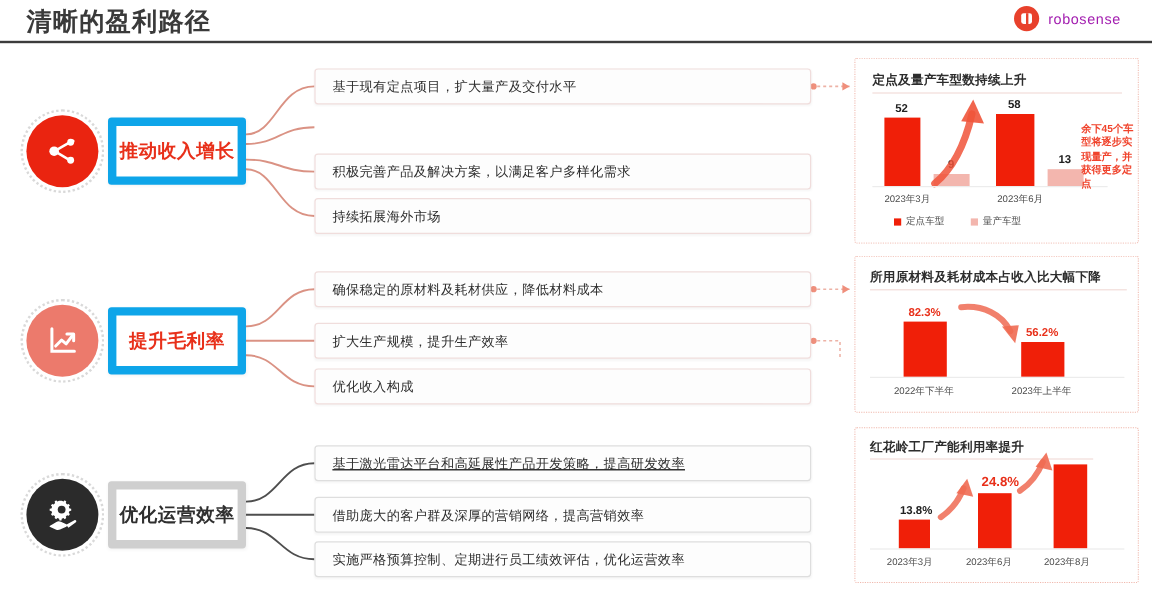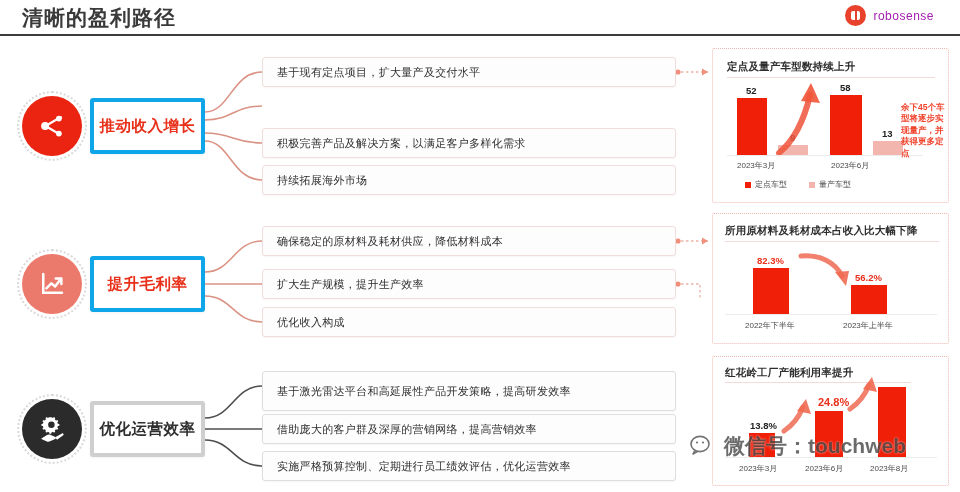--- a/index.html
+++ b/index.html
@@ -36,21 +36,21 @@
   .node-icon.red { background: #ea2410; }
   .node-icon.salmon { background: #ec7a6c; }
   .node-icon.dark { background: #2b2b2b; }
   .node-icon-ring {
     position:absolute; inset:-5px; border-radius:50%;
     border: 2px dotted #d9d9d9;
   }
   .node-icon svg { position: relative; z-index: 2; }
 
   .node-box {
-    position:absolute; background:#fff; border:4px solid #0ea5e9;
+    position:absolute; background:#fff; border:7px solid #0ea5e9;
     border-radius: 3px; display:flex; align-items:center; justify-content:center;
     box-shadow: 0 1px 3px rgba(0,0,0,.05);
   }
   .node-box.dark-b { border-color:#cfcfcf; }
   .node-label { font-size: 15.5px; font-weight: bold; letter-spacing: .5px; }
   .node-label.red { color:#e8301a; }
   .node-label.dark { color:#2f2f2f; }
 
   .item-box {
     position:absolute; background:#fdfdfd; border:1px solid #f0dddc;
@@ -206,21 +206,21 @@
       <path d="M12.2 3.2 l1.5 .6 .9-1 1.3 1 -.4 1.3 1.1 1.1 1.3-.4 1 1.3 -1 .9 .6 1.5 1.4 .2 0 1.7 -1.4 .2 -.6 1.5 1 .9 -1 1.3 -1.3-.4 -1.1 1.1 .4 1.3 -1.3 1 -.9-1 -1.5 .6 -.2 1.4 -1.7 0 -.2-1.4 -1.5-.6 -.9 1 -1.3-1 .4-1.3 -1.1-1.1 -1.3 .4 -1-1.3 1-.9 -.6-1.5 -1.4-.2 0-1.7 1.4-.2 .6-1.5 -1-.9 1-1.3 1.3 .4 1.1-1.1 -.4-1.3 1.3-1 .9 1 1.5-.6z" transform="translate(-0.5,-1.2) scale(0.82) translate(2.5,1.5)"></path>
       <circle cx="11.5" cy="8.5" r="2.6" fill="#2b2b2b"></circle>
       <path d="M3.5 19.5 L8 16.8 c1-.6 2-.6 3 -.1 l3.3 1.5 c.9 .4 1.1 1.3 .3 1.7 l-4.2 1.9 c-.8 .4 -1.7 .4 -2.5 .1 L3.5 20z" fill="#fff"></path>
       <path d="M14.5 18.6 L20 15.6 c.9-.5 1.8 .7 1 1.4 l-5 3.6" fill="#fff"></path>
     </svg>
   </div>
   <div class="node-box dark-b" style="left:90px; top:401px; width:115px; height:56px;">
     <span class="node-label dark">优化运营效率</span>
   </div>
 
-  <div class="item-box dark-b" style="left:262px; top:371px; width:414px; height:40px;">
+  <div class="item-box dark-b" style="left:262px; top:371px; width:414px; height:30px;text-decoration:underline;">
     <span class="item-text">基于激光雷达平台和高延展性产品开发策略，提高研发效率</span>
   </div>
   <div class="item-box dark-b" style="left:262px; top:414px; width:414px; height:30px;">
     <span class="item-text">借助庞大的客户群及深厚的营销网络，提高营销效率</span>
   </div>
   <div class="item-box dark-b" style="left:262px; top:451px; width:414px; height:30px;">
     <span class="item-text">实施严格预算控制、定期进行员工绩效评估，优化运营效率</span>
   </div>
 
   <div class="chart-card" style="left:712px; top:48px; width:237px; height:155px;">
@@ -299,23 +299,14 @@
       <path d="M5 34 C 14 28, 20 20, 24 10" stroke="#ef6a52" stroke-width="5" fill="none" stroke-linecap="round" opacity=".85"></path>
       <polygon points="27,2 32,17 18,14" fill="#ef6a52" opacity=".9"></polygon>
     </svg>
 
     <div class="axis-line" style="left:12px; top:100px; width:212px;"></div>
     <div class="axis-label" style="left:26px; top:106px;">2023年3月</div>
     <div class="axis-label" style="left:92px; top:106px;">2023年6月</div>
     <div class="axis-label" style="left:157px; top:106px;">2023年8月</div>
   </div>
 
-  <div class="watermark">
-    <svg width="26" height="22" viewBox="0 0 26 22">
-      <ellipse cx="10" cy="9" rx="9" ry="7.6" fill="none" stroke="#565656" stroke-width="1.6"></ellipse>
-      <path d="M5 15.5 L3 19 L7.5 16.5" fill="none" stroke="#565656" stroke-width="1.6" stroke-linejoin="round"></path>
-      <circle cx="7" cy="7.5" r="1.1" fill="#565656"></circle>
-      <circle cx="13" cy="7.5" r="1.1" fill="#565656"></circle>
-    </svg>
-    <span class="wm-text">微信号：touchweb</span>
-  </div>
 
 </div>
 
 </body></html>

